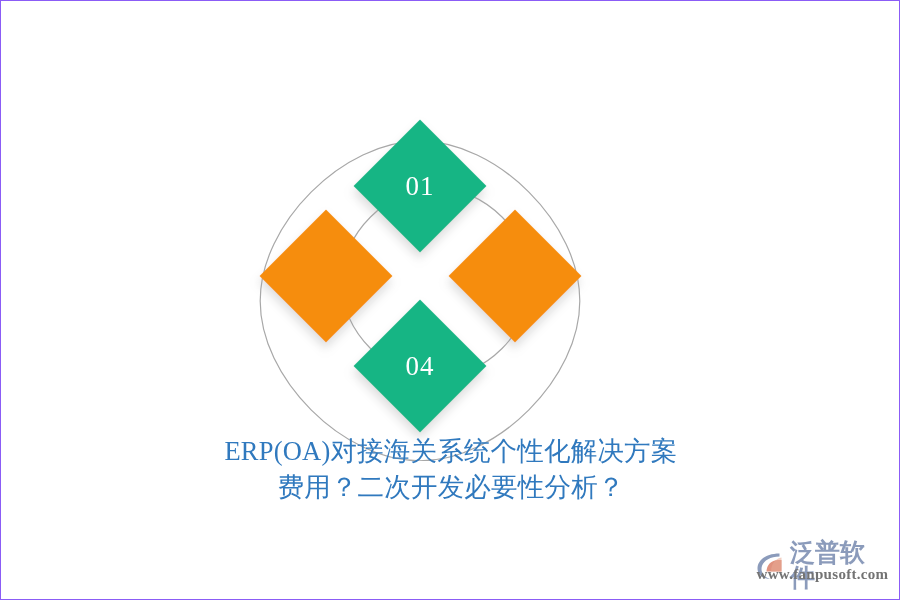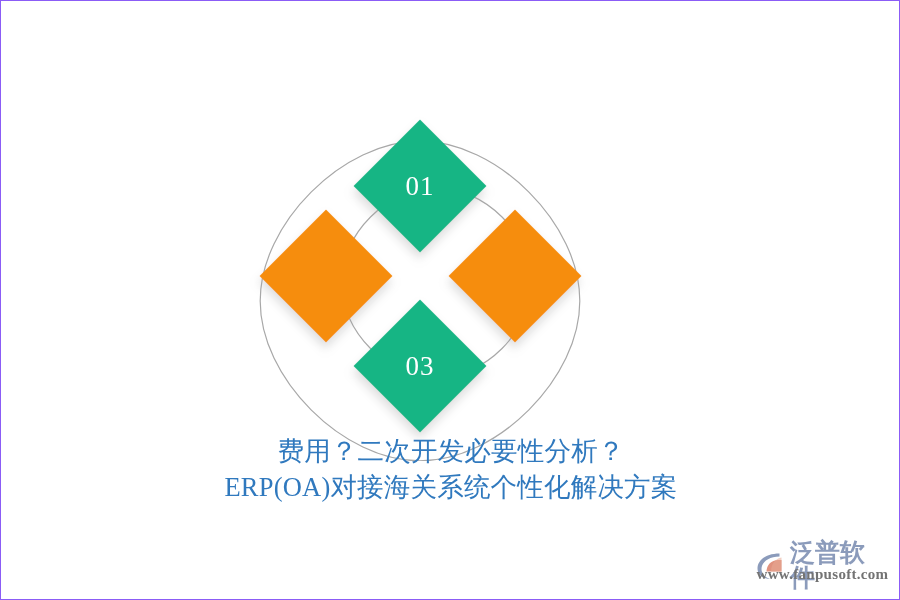--- a/index.html
+++ b/index.html
@@ -151,26 +151,26 @@
 
       <g>
         <rect x="372" y="138" width="94" height="94" transform="rotate(45 419 185)" fill="#15b584" filter="url(#softshadow)"></rect>
         <rect x="278" y="228" width="94" height="94" transform="rotate(45 325 275)" fill="#f68d0d" filter="url(#softshadow)"></rect>
         <rect x="467" y="228" width="94" height="94" transform="rotate(45 514 275)" fill="#f68d0d" filter="url(#softshadow)"></rect>
         <rect x="372" y="318" width="94" height="94" transform="rotate(45 419 365)" fill="#15b584" filter="url(#softshadow)"></rect>
       </g>
     </svg>
 
     <span class="node-label" style="left:419px; top:185px;">01</span>
-    <span class="node-label" style="left:419px; top:365px;">03</span>
+    <span class="node-label" style="left:419px; top:365px;">04</span>
   </div>
 
   <div id="caption">
+    <span class="cap-line">ERP(OA)对接海关系统个性化解决方案</span>
     <span class="cap-line">费用？二次开发必要性分析？</span>
-    <span class="cap-line">ERP(OA)对接海关系统个性化解决方案</span>
   </div>
 
   <div id="logo">
     <div class="logo-row">
       <span class="logo-mark">
         <svg viewBox="0 0 34 34" xmlns="http://www.w3.org/2000/svg" width="34" height="34">
 
           <path d="M25.5 5.5 C12 5.5, 3.5 12, 3.5 20.5 C3.5 27, 9 31, 16 31
                    C 10.5 29.5, 7.5 25.5, 7.5 21 C7.5 14, 15 8.5, 25.5 8.5 Z" fill="#8b9bbb"></path>
 

